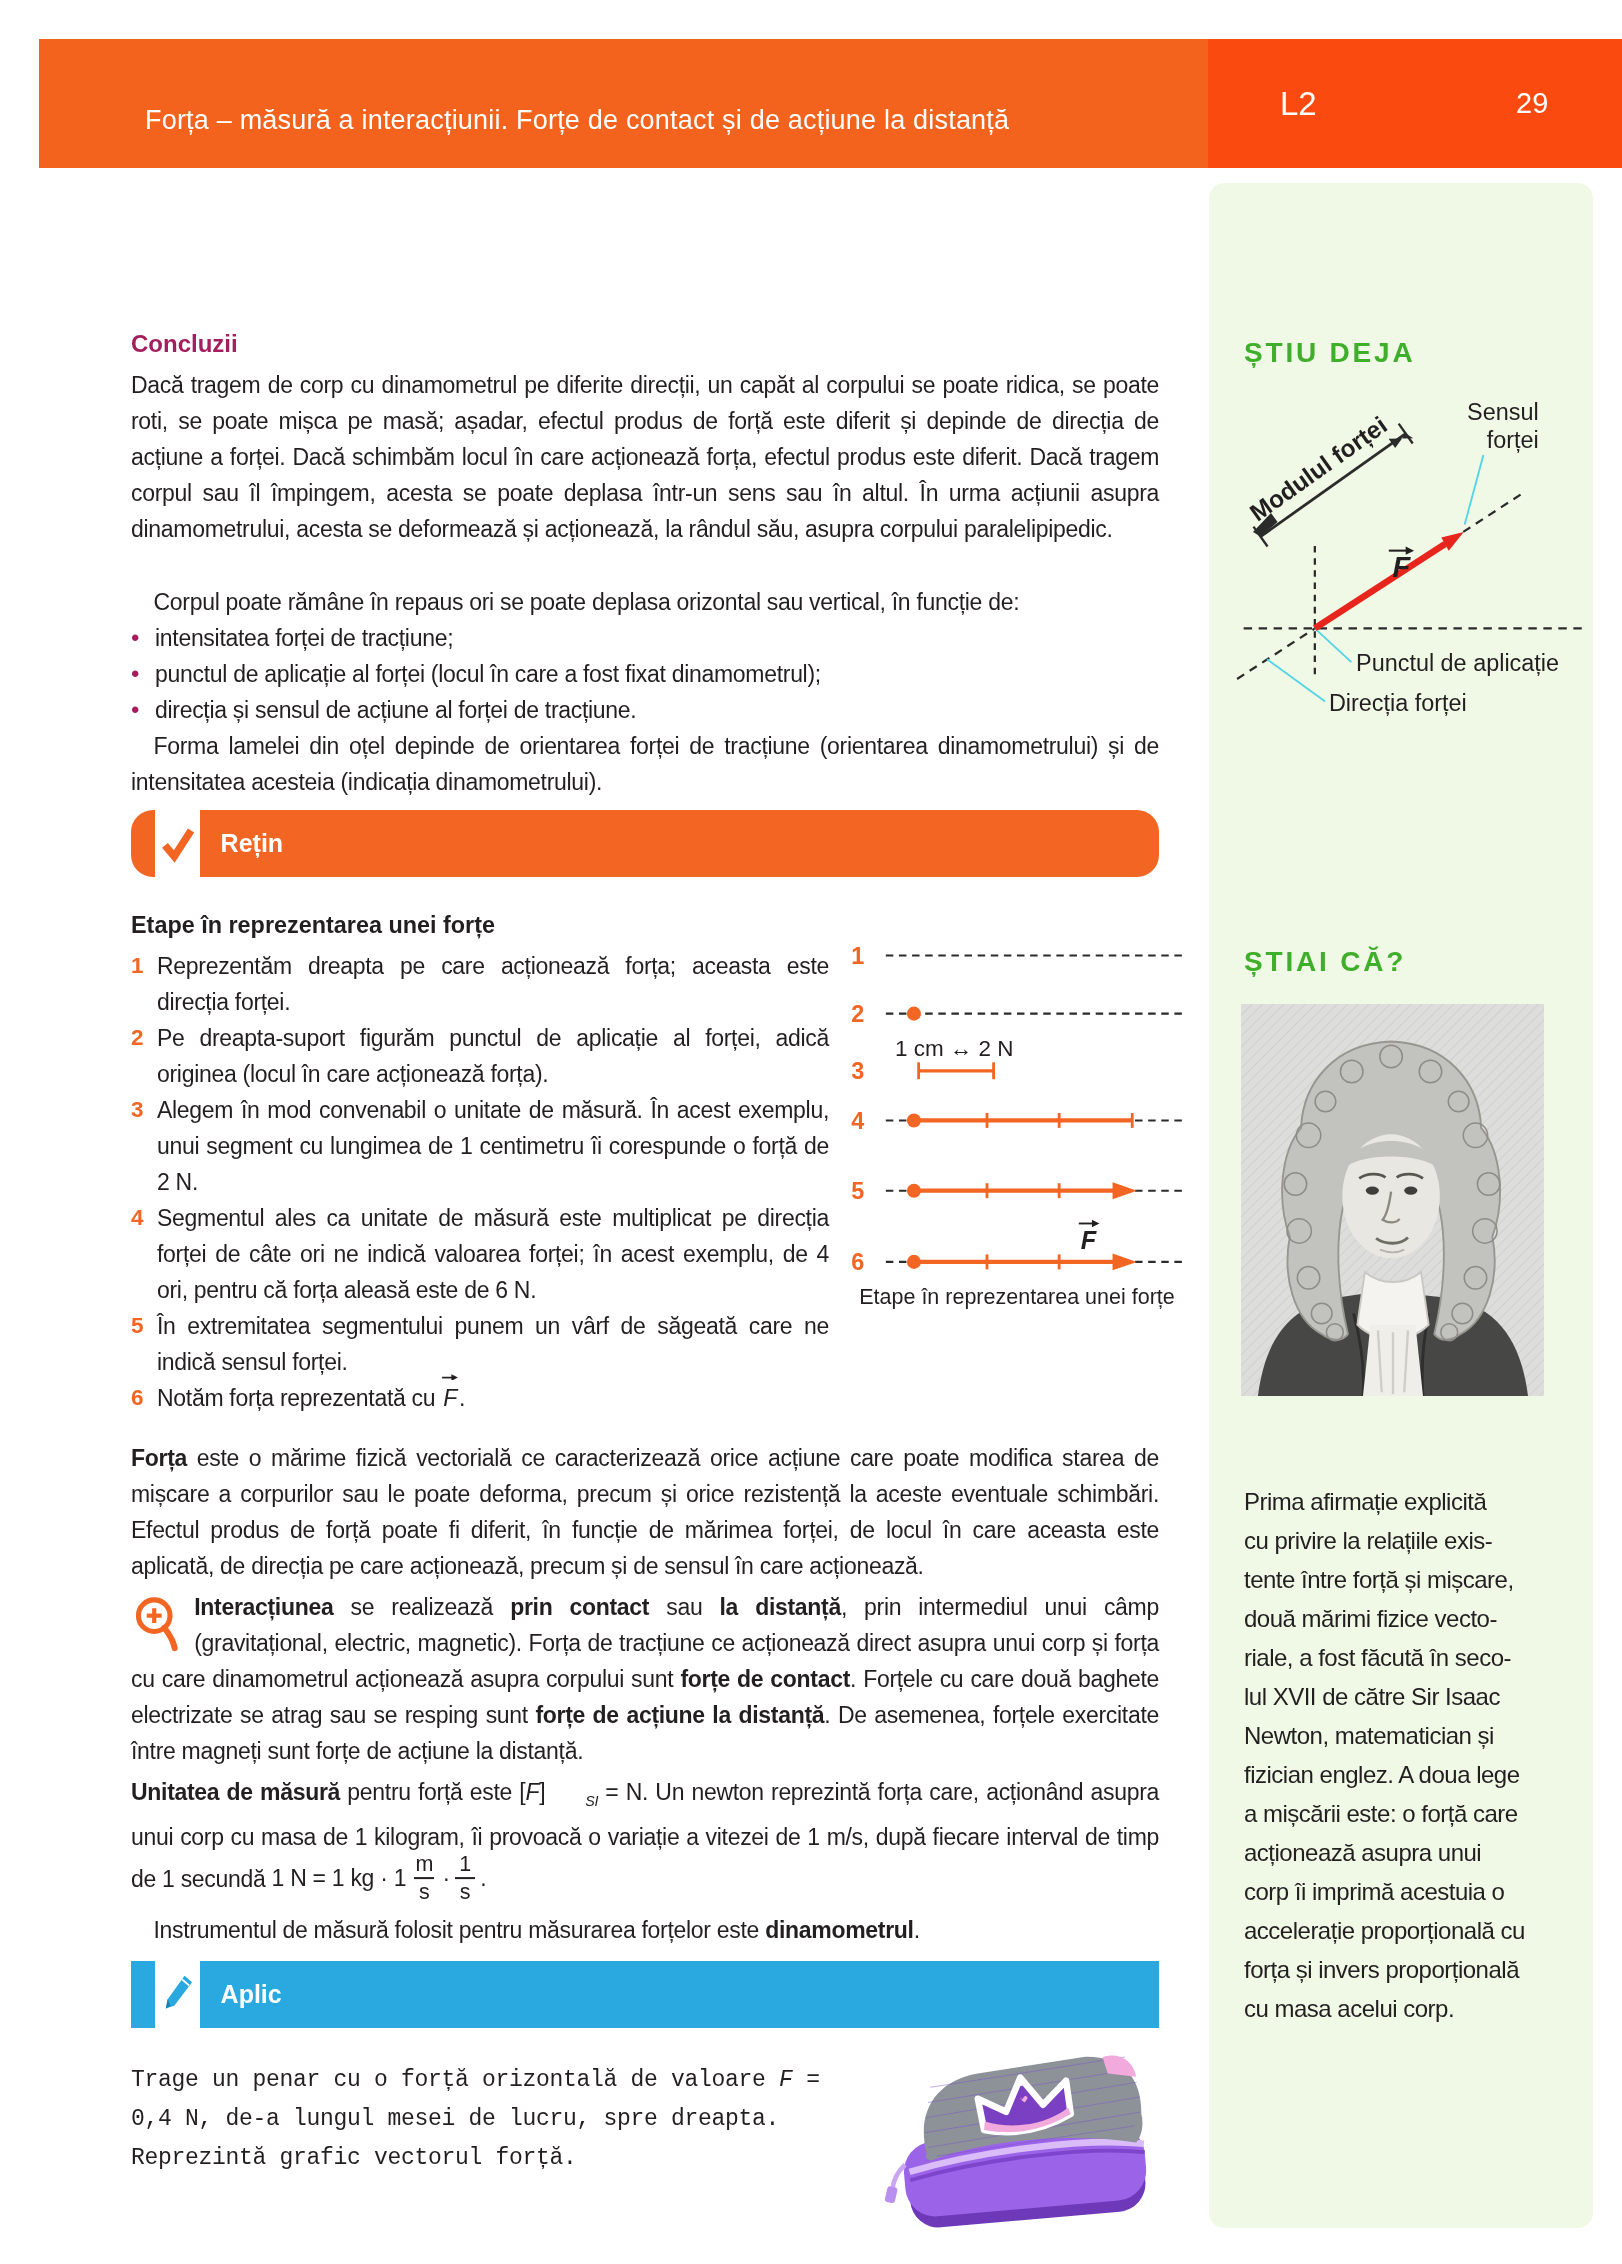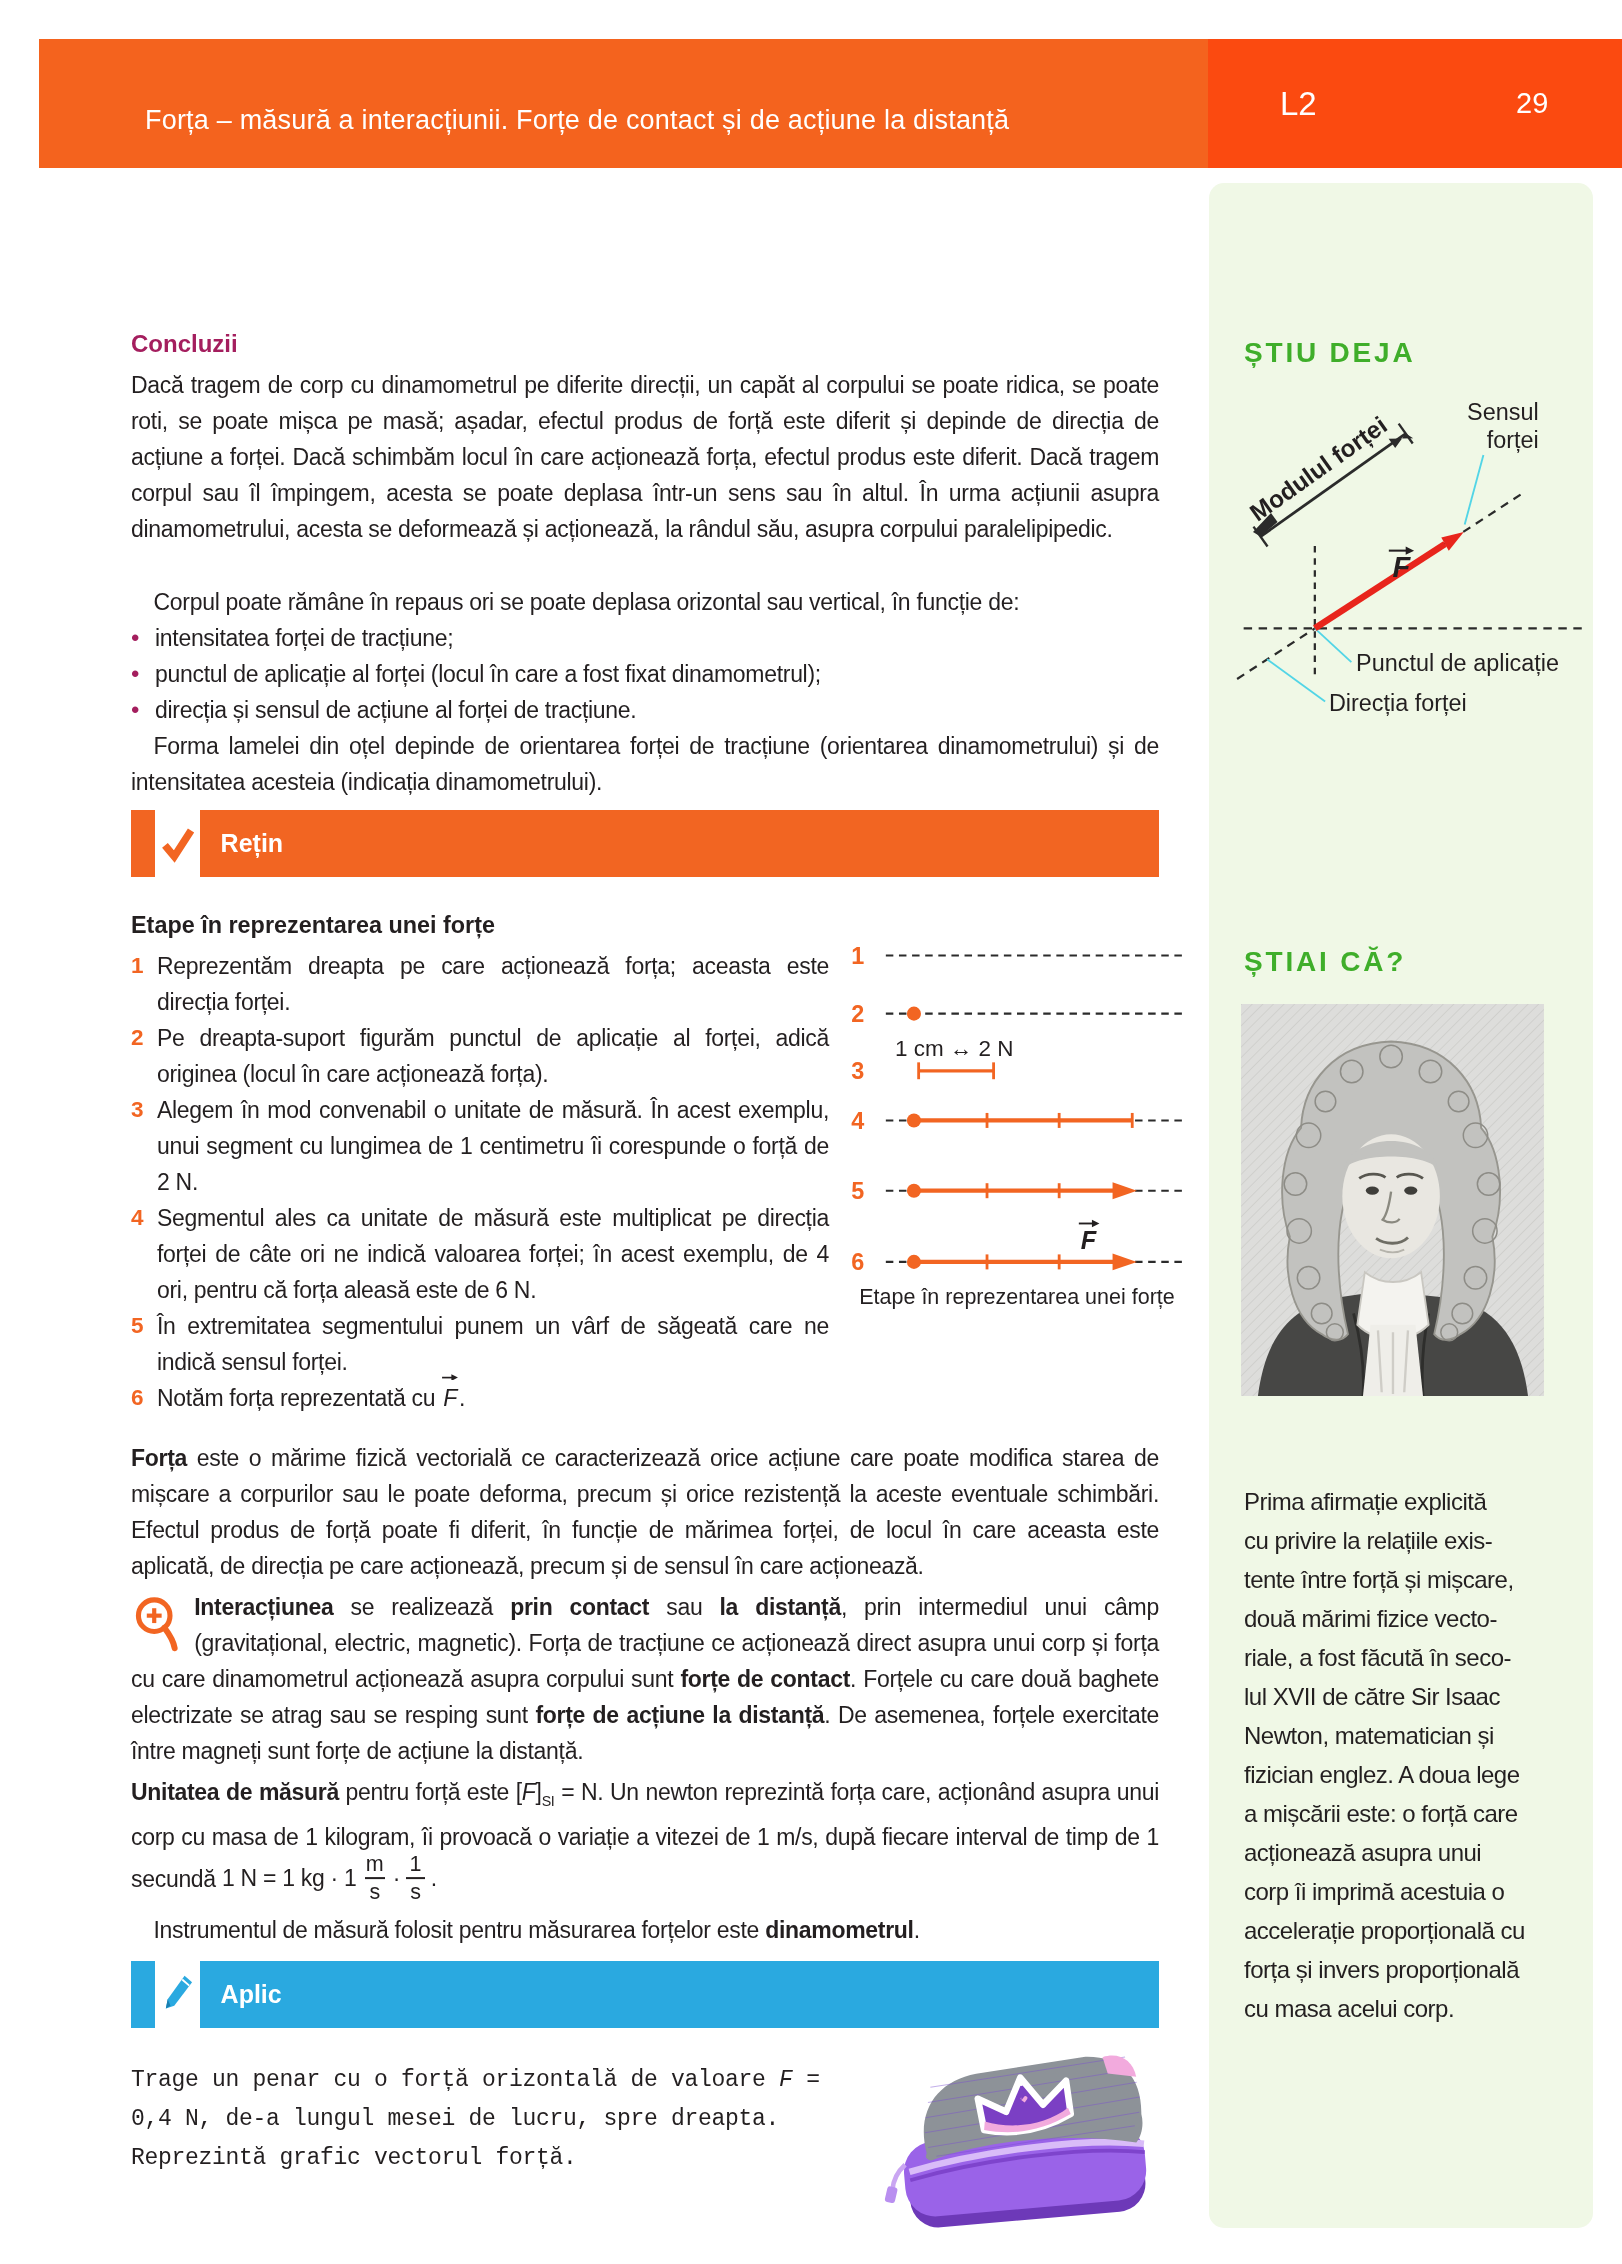--- a/index.html
+++ b/index.html
@@ -33,21 +33,21 @@
   .step-num{width:26px;flex:none;color:var(--box_orange);font-weight:bold;font-size:22.5px;line-height:36px;}
   .step-text{flex:1;font-size:23px;line-height:36px;letter-spacing:-0.3px;text-align:justify;}
   .etape-heading{font-size:23.4px;font-weight:bold;}
   .steps-caption{font-size:21.5px;text-align:center;}
   .mag-icon-float{float:left;width:52px;height:62px;margin:3.7px 11.2px 0 0;}
   .frac{display:inline-flex;flex-direction:column;align-items:center;vertical-align:middle;
         line-height:1.05;font-size:21.5px;margin:0 4.7px;transform:translateY(-1.9px);}
   .frac .den{border-top:2.3px solid #231f20;padding:1.9px 4.7px 0 4.7px;}
   .frac .num{padding:0 4.7px 1.9px 4.7px;}
   .fsi{white-space:nowrap;}
-  .fsi sub{font-size:0.62em;}
+  .fsi sub{font-size:0.62em;font-style:italic;padding-left:40px;}
   .vec{position:relative;display:inline-block;font-style:italic;padding:0 1.9px;}
   .vec svg{position:absolute;left:0.9px;top:-8.4px;}
 
   
   .side-panel{position:absolute;left:1209px;top:183px;width:384px;height:2045px;
         background:var(--panel_green);border-radius:15px;}
   .side-heading{position:absolute;color:var(--green);font-weight:bold;font-size:28px;letter-spacing:2.8px;}
   .side-caption{font-size:23px;line-height:33px;letter-spacing:-0.5px;white-space:pre-line;}
   .side-text{font-size:24px;line-height:39px;letter-spacing:-0.5px;white-space:pre-line;}
 
@@ -83,21 +83,21 @@
       <span>punctul de aplicație al forței (locul în care a fost fixat dinamometrul);</span>
     </li>
     <li>
       <span class="bullet-dot">•</span>
       <span>direcția și sensul de acțiune al forței de tracțiune.</span>
     </li>
   </ul>
 
   <p class="abs para indent" style="left:131px;top:728px;width:1028px;">Forma lamelei din oțel depinde de orientarea forței de tracțiune (orientarea dinamometrului) și de intensitatea acesteia (indicația dinamometrului).</p>
 
-  <div class="abs banner banner-orange" style="left:131px;top:810px;width:1028px;">
+  <div class="abs banner banner-orange" style="left:131px;top:810px;width:1028px;border-radius:22px;">
     <span class="spacer"></span>
     <span class="icon-box">
       <svg width="36" height="41" viewBox="0 0 38 44">
         <polyline points="5,24 15,36 33,8" fill="none" stroke="#f26522" stroke-width="8" stroke-linecap="butt"></polyline>
       </svg>
     </span>
     <span class="banner-label">Rețin</span>
   </div>
 
   <h3 class="abs etape-heading" style="left:131px;top:912px;margin:0;">Etape în reprezentarea unei forțe</h3>

